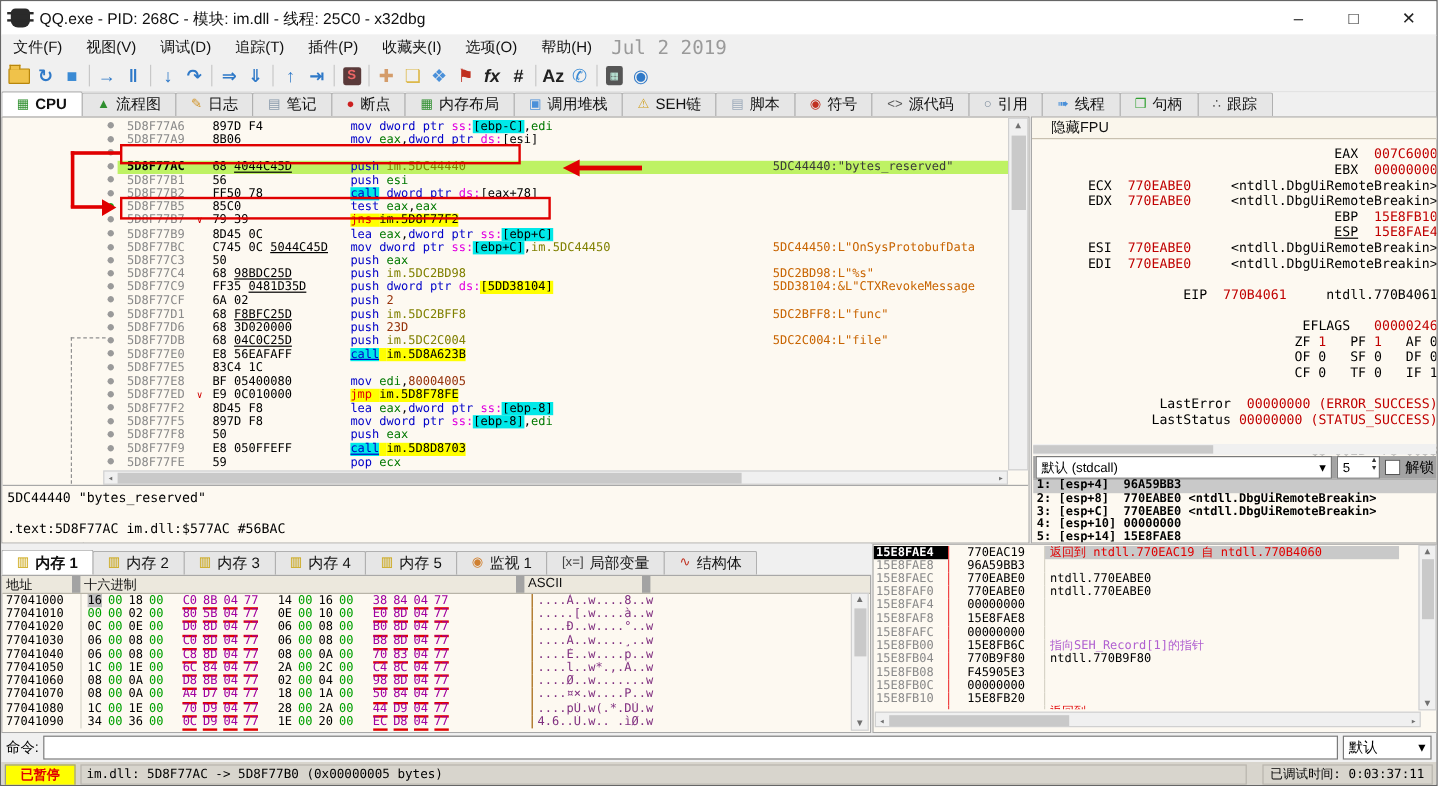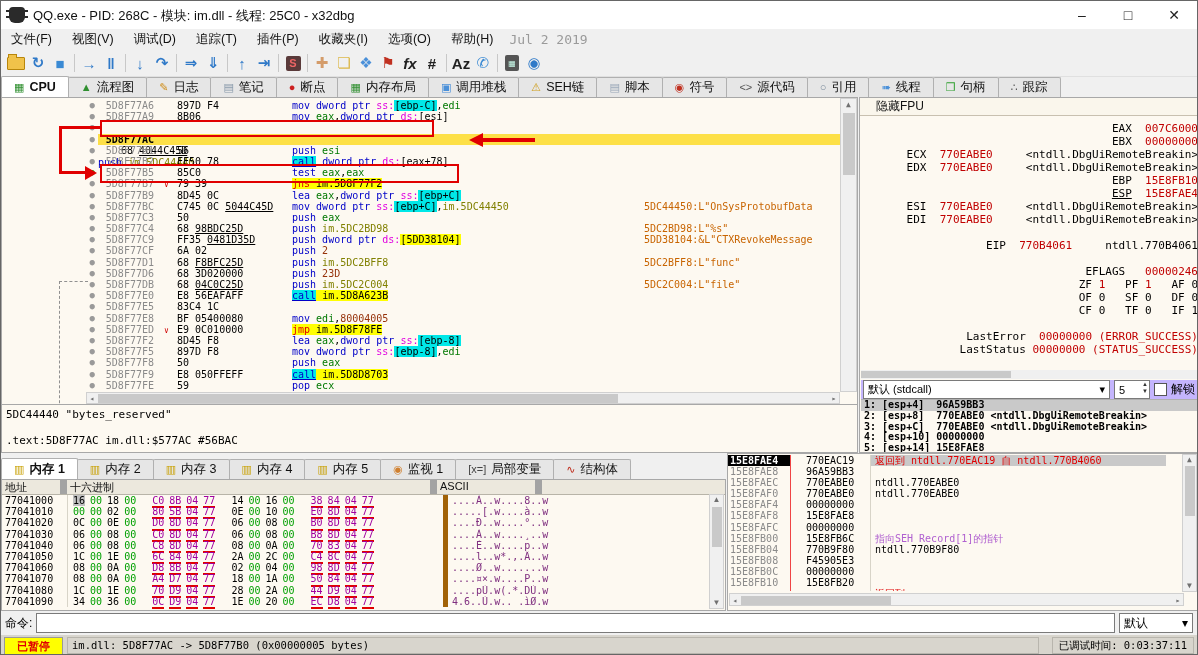--- a/index.html
+++ b/index.html
@@ -10,21 +10,21 @@
   
   #titlebar{position:absolute;left:0;top:0;width:100%;height:28px;background:#fff;border-bottom:1px solid #d8d8d8;}
   #appicon{position:absolute;left:8px;top:6px;width:16px;height:16px;background:#2a2a2a;border-radius:4px 4px 6px 6px;}
   #appicon:before{content:"";position:absolute;left:-3px;top:3px;width:22px;height:2px;background:#2a2a2a;}
   #appicon:after{content:"";position:absolute;left:-3px;top:9px;width:22px;height:2px;background:#2a2a2a;}
   #title{position:absolute;left:32px;top:6px;font-size:13px;color:#111;}
   .winctl{position:absolute;top:0;width:46px;height:28px;text-align:center;line-height:28px;font-size:14px;color:#222;}
   
   #menubar{position:absolute;left:0;top:28px;width:100%;height:21px;background:#f0f0f0;font-size:12.5px;display:flex;align-items:center;}
   .menuitem{padding:0 10px;color:#111;}
-  #menudate{color:#9a9a9a;font-family:"DejaVu Sans Mono",monospace;font-size:13px;padding-left:6px;}
+  #menudate{color:#9a9a9a;font-family:"DejaVu Sans Mono",monospace;font-size:16px;padding-left:6px;}
   
   #toolbar{position:absolute;left:0;top:49px;width:100%;height:27px;background:#f0f0f0;border-bottom:1px solid #e0e0e0;display:flex;align-items:center;padding-left:4px;box-sizing:border-box;}
   .tbico{width:22px;height:22px;display:flex;align-items:center;justify-content:center;font-size:15px;font-weight:bold;}
   .tbsep{width:1px;height:18px;background:#c8c8c8;margin:0 3px;}
   .folderic{width:16px;height:11px;background:#f0c24a;border:1px solid #b8860b;border-radius:1px;position:relative;}
   .folderic:before{content:"";position:absolute;top:-4px;left:0;width:7px;height:3px;background:#f0c24a;border:1px solid #b8860b;border-bottom:none;}
   .sbox{width:15px;height:15px;background:#5a3a3a;color:#e66;font-size:11px;font-weight:bold;display:flex;align-items:center;justify-content:center;border-radius:2px;}
   .calcic{width:14px;height:16px;background:#555;border-radius:2px;color:#cfe;font-size:8px;display:flex;align-items:center;justify-content:center;}
   
   #tabbar{position:absolute;left:0;top:76px;width:100%;height:20px;background:#f0f0f0;display:flex;align-items:flex-end;font-size:12.5px;}
@@ -34,21 +34,21 @@
   
   .panel{position:absolute;background:#fdf9f1;border:1px solid #a8a8a8;box-sizing:border-box;}
   #disasm{left:0;top:96px;width:857px;height:356px;overflow:hidden;}
   #regs{left:858px;top:96px;width:340px;height:356px;overflow:hidden;}
   #memwrap{left:0;top:452px;width:725px;height:158px;border:none;background:#f0f0f0;}
   #stack{left:726px;top:452px;width:472px;height:158px;overflow:hidden;}
   
   .drow{display:flex;height:11.2px;font-size:10px;line-height:11.2px;white-space:pre;}
   .dotcol{width:96px;text-align:right;padding-right:3px;box-sizing:border-box;color:#9a9a9a;font-size:9px;}
   .rowbody{display:flex;flex:1;}
-  .rowbody.sel{background:#fde047;flex-direction:column;}
+  .rowbody.sel{background:#bef264;}
   .acol{width:56px;color:#8a8a8a;text-align:right;}
   .acol.sel{color:#000;font-weight:bold;}
   .bcol{width:138px;color:#000;padding-left:10px;box-sizing:border-box;}
   .icol{width:352px;}
   .ccol{flex:1;overflow:hidden;}
   .jmark{color:#d00000;display:inline-block;width:13px;font-size:8px;}
   .c-mn{color:#0000c8;} .c-reg{color:#007800;} .c-num{color:#96320a;}
   .c-seg{color:#e000e0;} .c-pln{color:#000;}
   .c-call{color:#0000c8;background:#00e8e8;text-decoration:underline;}
   .c-jmp{color:#e00000;background:#ffff00;}
@@ -65,21 +65,21 @@
   .sbarrow{position:absolute;color:#707070;font-size:8px;line-height:10px;text-align:center;}
   
   #infobox{position:absolute;left:0px;top:306px;width:855px;height:48px;border-top:1px solid #a8a8a8;background:#fdf9f1;font-size:11px;padding:3px 4px;box-sizing:border-box;color:#000;}
   
   #regheader{height:17px;border-bottom:1px solid #c8c0b0;font-size:12px;padding-left:16px;display:flex;align-items:center;color:#111;background:#faf6ec;}
   .rline{height:13px;font-size:11px;line-height:13px;white-space:pre;padding-left:6px;}
   .r-k{color:#000;} .r-v{color:#c00000;} .r-ku{color:#000;text-decoration:underline;}
   #regscroll{position:absolute;left:1px;top:272px;width:336px;height:9px;background:#f0f0f0;}
   #regscroll .sbthumb{left:0;top:1px;width:150px;height:7px;}
   #combarrow{display:inline-block;margin-left:auto;}
-  #comborow{position:absolute;left:1px;top:282px;width:336px;height:19px;display:flex;align-items:center;background:#c4b5fd;gap:4px;padding:0 2px;box-sizing:border-box;}
+  #comborow{position:absolute;left:1px;top:282px;width:336px;height:19px;display:flex;align-items:center;background:#a3a3a3;gap:4px;padding:0 2px;box-sizing:border-box;}
   #callconv{flex:1;height:17px;background:#fff;border:1px solid #7a7a7a;font-size:11px;display:flex;align-items:center;padding:0 4px;}
   #spinner{width:30px;height:17px;background:#fff;border:1px solid #7a7a7a;font-size:11px;display:flex;align-items:center;padding-left:4px;position:relative;}
   #spinner .arrows{position:absolute;right:1px;top:0;font-size:6px;line-height:7px;color:#333;}
   #unlockbox{width:11px;height:11px;border:1px solid #555;background:#fff;}
   #unlocklabel{font-size:12px;}
   #argsarea{position:absolute;left:1px;top:301px;width:338px;height:54px;border-top:1px solid #b0b0b0;}
   .argrow{height:10.8px;font-size:10px;line-height:10.8px;white-space:pre;padding-left:3px;font-weight:bold;}
   .argrow.sel{background:#c9c9c9;}
   
   #btabs{position:absolute;left:0;top:2px;height:24px;display:flex;align-items:flex-end;font-size:12.5px;}
@@ -88,21 +88,21 @@
   #memheads{height:14px;background:#ece8dd;border-bottom:1px solid #b8b4a8;font-size:11px;display:flex;color:#111;}
   #memheads div{border-right:7px solid #a3a3a3;padding-left:3px;box-sizing:border-box;}
   .mrow{display:flex;height:11.2px;font-size:10px;line-height:11.2px;white-space:pre;}
   .maddr{width:62px;padding-left:3px;border-right:1px solid #d8d4c8;color:#000;}
   .mbytes{width:370px;padding-left:5px;display:flex;}
   .mgroup{margin-right:11px;}
   .mb{display:inline-block;margin-right:5px;color:#000;}
   .mb.z{color:#00a000;}
   .mgroup.ptr .mb{color:#a000a0;border-bottom:2px solid #e00000;}
   .mb.selcell{background:#c0c0c0;}
-  .mascii{width:102px;border-left:5px solid #a16207;padding-left:4px;color:#803080;overflow:hidden;}
+  .mascii{width:102px;border-left:1px solid #a16207;padding-left:4px;color:#803080;overflow:hidden;}
   
   .srow{display:flex;height:11.1px;font-size:10px;line-height:11.1px;white-space:pre;}
   .saddr{width:60px;color:#8a8a8a;padding-left:2px;}
   .saddr.sel{background:#000;color:#fff;font-weight:bold;}
   .sval{width:64px;color:#000;border-left:1px solid #ef4444;padding-left:15px;}
   .scmt{flex:1;border-left:1px solid #d8d4c8;padding-left:4px;overflow:hidden;}
   .scmt.ret{color:#e00000;} .scmt.seh{color:#b060d0;} .scmt.mod{color:#000;}
   .srow.selrow .scmt{background:#c9c9c9;}
   
   #cmdbar{position:absolute;left:0;top:610px;width:100%;height:24px;background:#f0f0f0;display:flex;align-items:center;padding:0 4px;box-sizing:border-box;gap:4px;}

